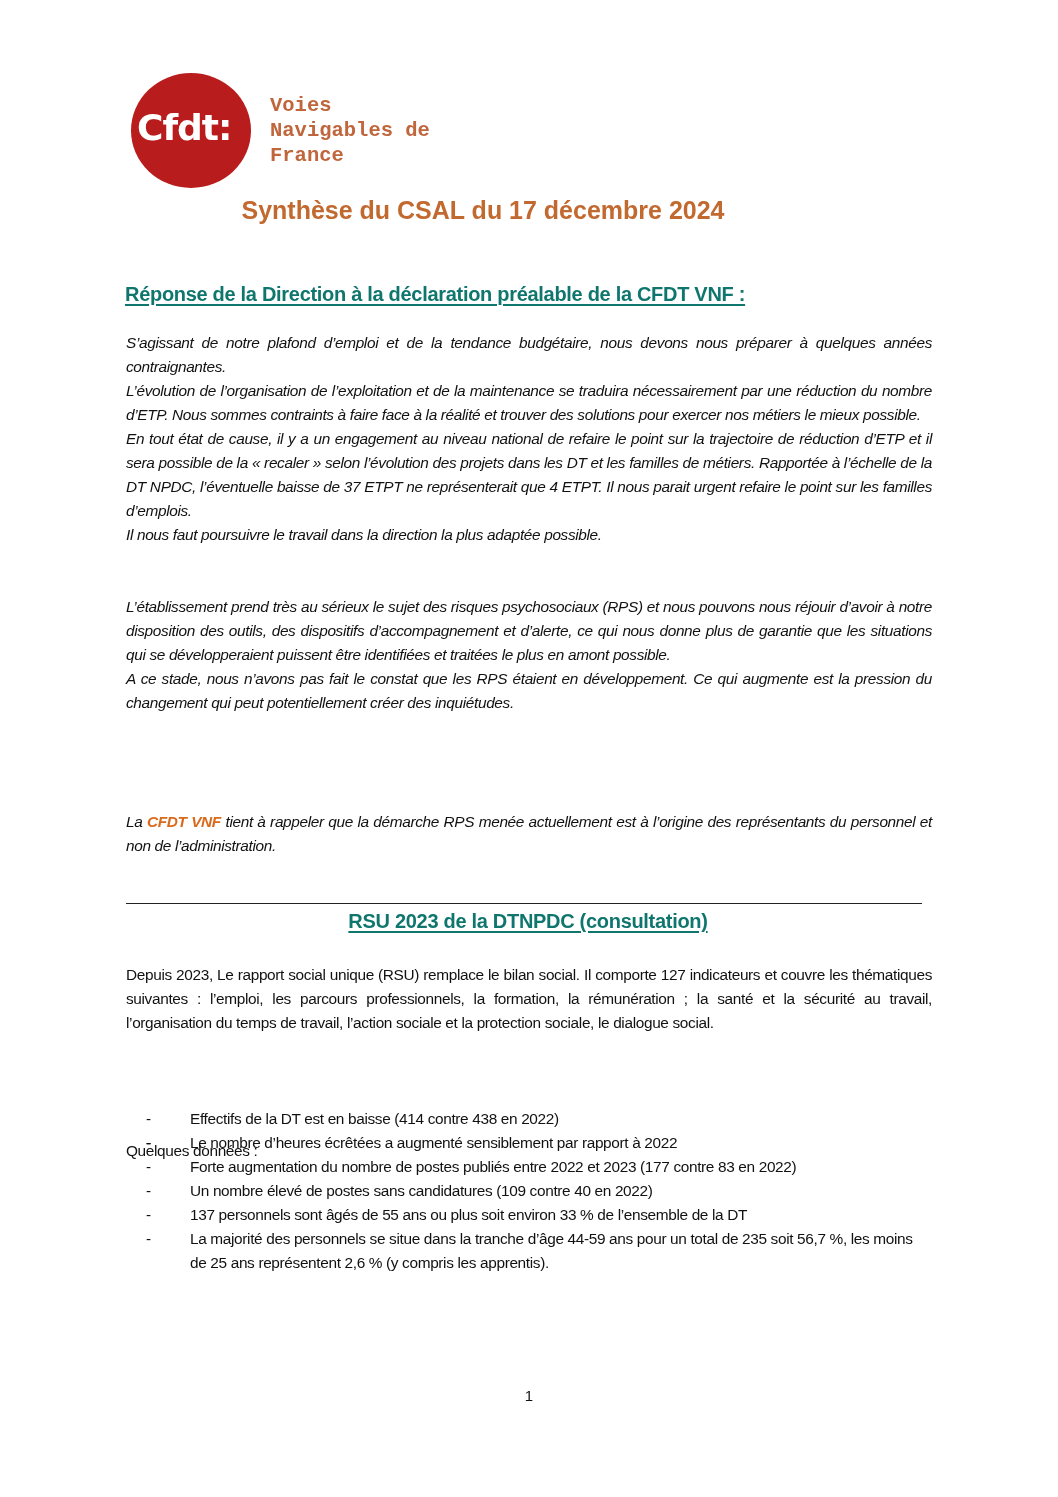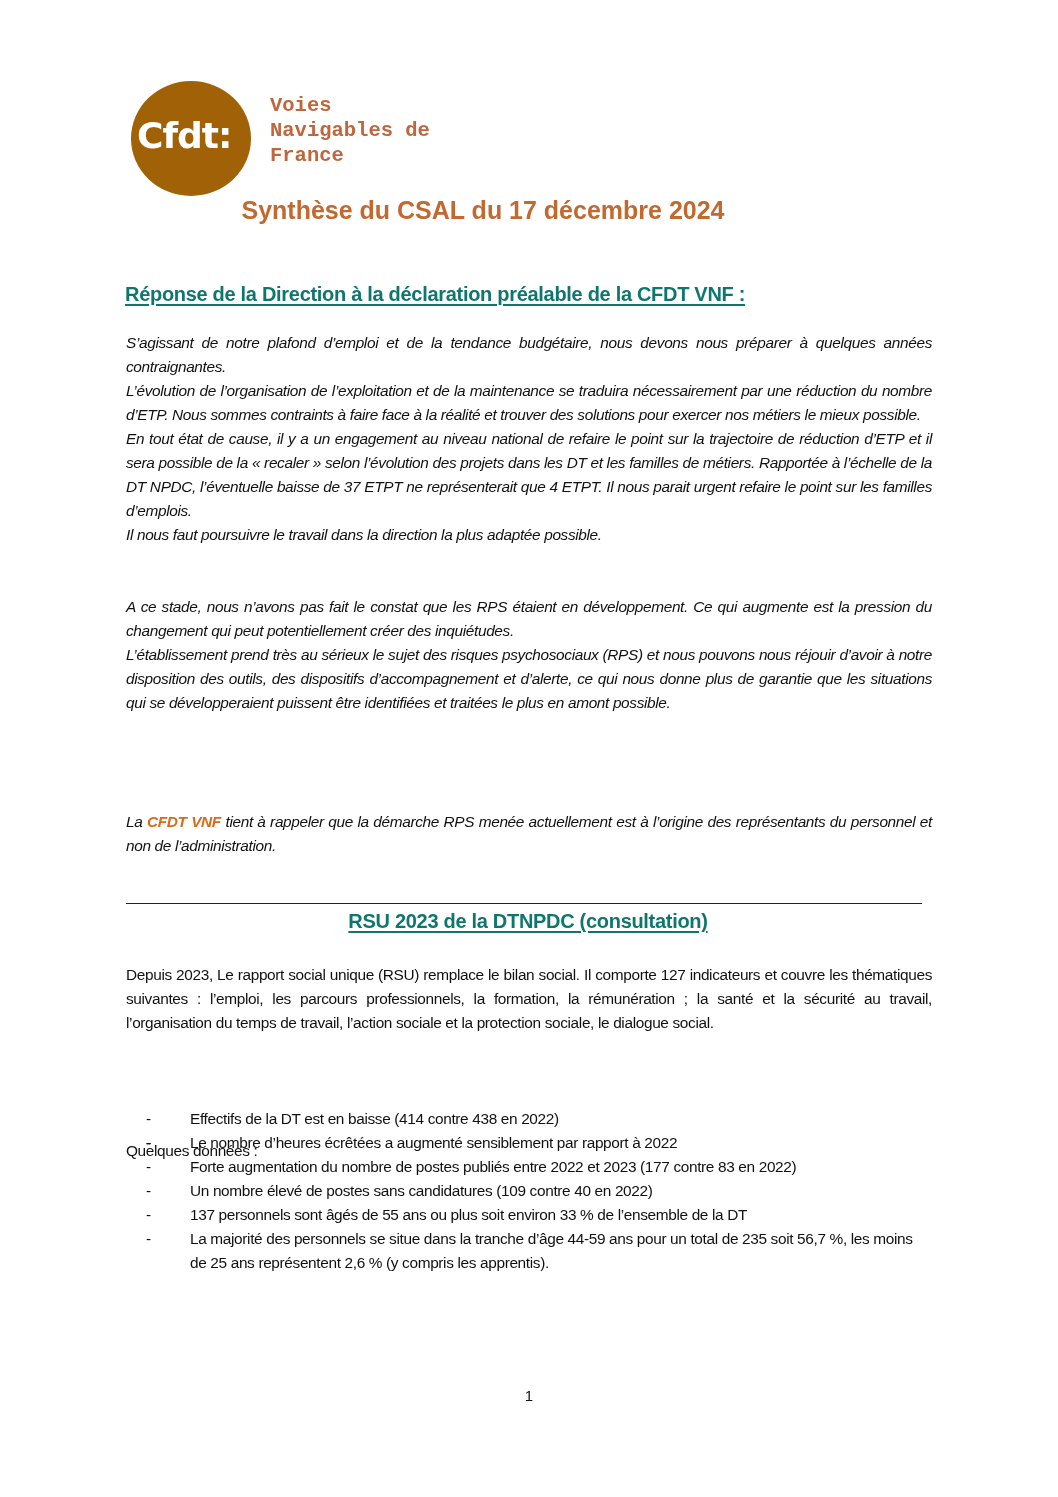--- a/index.html
+++ b/index.html
@@ -1,18 +1,18 @@
 <!DOCTYPE html>
 <html><head>
 <meta charset="utf-8">
 <style>
   html, body { margin: 0; padding: 0; background: #ffffff; }
   body { width: 1058px; height: 1497px; position: relative; overflow: hidden; font-family: "Liberation Sans", sans-serif; color: #111; }
   .logo { position: absolute; left: 131px; top: 73px; width: 330px; height: 118px; }
-  .logo-circle { position: absolute; left: 0; top: 8px; width: 120px; height: 115px; border-radius: 50%; background: #a16207; }
+  .logo-circle { position: absolute; left: 0; top: 0; width: 120px; height: 115px; border-radius: 50%; background: #b91c1c; }
   .logo-cfdt { position: absolute; left: 6px; top: 34px; width: 116px; text-align: left; font-family: "DejaVu Sans", sans-serif; font-weight: bold; font-size: 36px; color: #ffffff; letter-spacing: -1px; }
   .logo-text { position: absolute; left: 139px; top: 20px; font-family: Liberation Mono, monospace; font-weight: bold; font-size: 20.5px; line-height: 25px; color: #c0663c; }
   .doc-title { position: absolute; left: 0; width: 966px; top: 196px; text-align: center; font-family: "Liberation Sans", sans-serif; font-weight: bold; font-size: 25px; color: #c2692f; }
   .section-title { position: absolute; font-family: "Liberation Sans", sans-serif; font-weight: bold; font-size: 20px; color: #0f766e; text-decoration: underline; text-underline-offset: 3px; letter-spacing: -0.3px; }
   .sec1 { left: 125px; top: 283px; }
   .sec2 { left: 0; width: 1056px; text-align: center; top: 910px; }
   .para { position: absolute; left: 126px; width: 806px; font-family: "Liberation Sans", sans-serif; font-size: 15.4px; line-height: 24px; text-align: justify; letter-spacing: -0.35px; }
   .it { font-style: italic; }
   .p1 { top: 331px; }
   .p2 { top: 595px; }
@@ -45,22 +45,22 @@
 <div class="section-title sec1">Réponse de la Direction à la déclaration préalable de la CFDT VNF :</div>
 
 <div class="para p1 it">
   <div>S’agissant de notre plafond d’emploi et de la tendance budgétaire, nous devons nous préparer à quelques années contraignantes.</div>
   <div>L’évolution de l’organisation de l’exploitation et de la maintenance se traduira nécessairement par une réduction du nombre d’ETP. Nous sommes contraints à faire face à la réalité et trouver des solutions pour exercer nos métiers le mieux possible.</div>
   <div>En tout état de cause, il y a un engagement au niveau national de refaire le point sur la trajectoire de réduction d’ETP et il sera possible de la « recaler » selon l’évolution des projets dans les DT et les familles de métiers. Rapportée à l’échelle de la DT NPDC, l’éventuelle baisse de 37 ETPT ne représenterait que 4 ETPT. Il nous parait urgent refaire le point sur les familles d’emplois.</div>
   <div>Il nous faut poursuivre le travail dans la direction la plus adaptée possible.</div>
 </div>
 
 <div class="para p2 it">
+  <div>L’établissement prend très au sérieux le sujet des risques psychosociaux (RPS) et nous pouvons nous réjouir d’avoir à notre disposition des outils, des dispositifs d’accompagnement et d’alerte, ce qui nous donne plus de garantie que les situations qui se développeraient puissent être identifiées et traitées le plus en amont possible.</div>
   <div>A ce stade, nous n’avons pas fait le constat que les RPS étaient en développement. Ce qui augmente est la pression du changement qui peut potentiellement créer des inquiétudes.</div>
-  <div>L’établissement prend très au sérieux le sujet des risques psychosociaux (RPS) et nous pouvons nous réjouir d’avoir à notre disposition des outils, des dispositifs d’accompagnement et d’alerte, ce qui nous donne plus de garantie que les situations qui se développeraient puissent être identifiées et traitées le plus en amont possible.</div>
 </div>
 
 <div class="para p3 it">
   <span>La </span><span class="cfdt-inline">CFDT VNF</span><span> tient à rappeler que la démarche RPS menée actuellement est à l’origine des représentants du personnel et non de l’administration.</span>
 </div>
 
 <div class="rule"></div>
 
 <div class="section-title sec2">RSU 2023 de la DTNPDC (consultation)</div>
 

